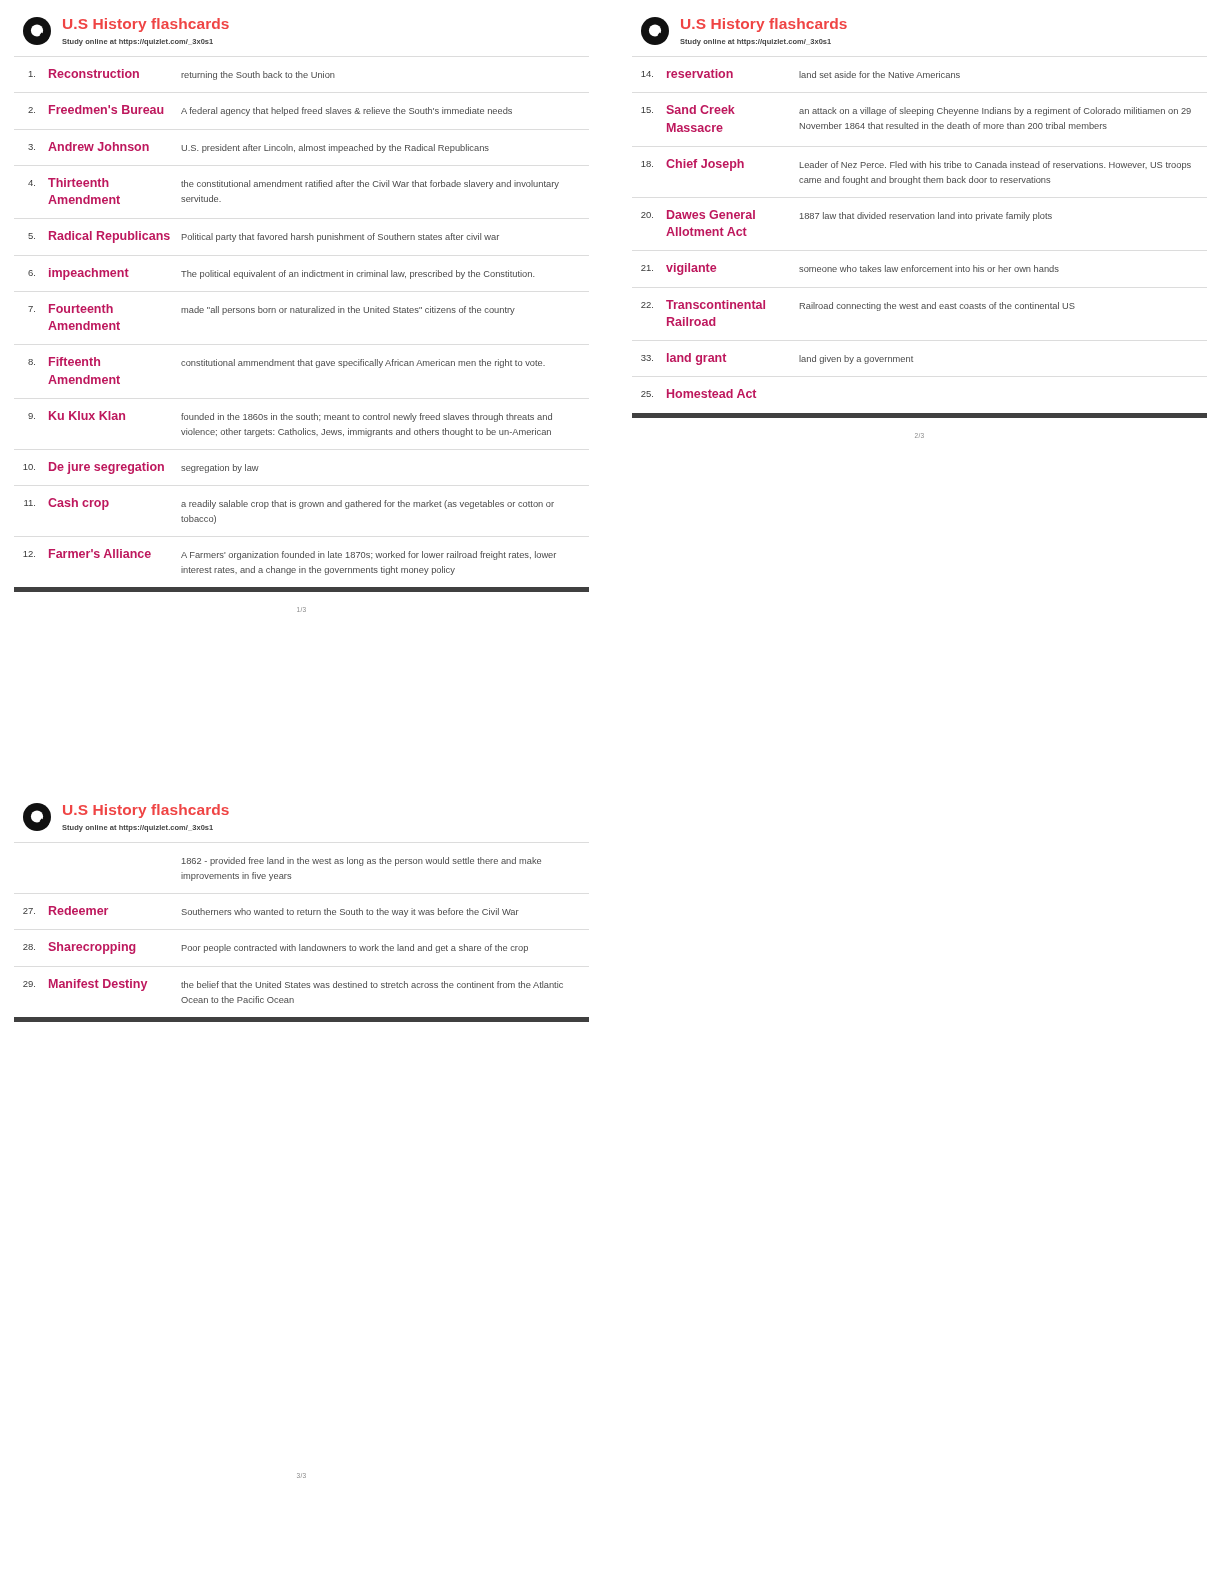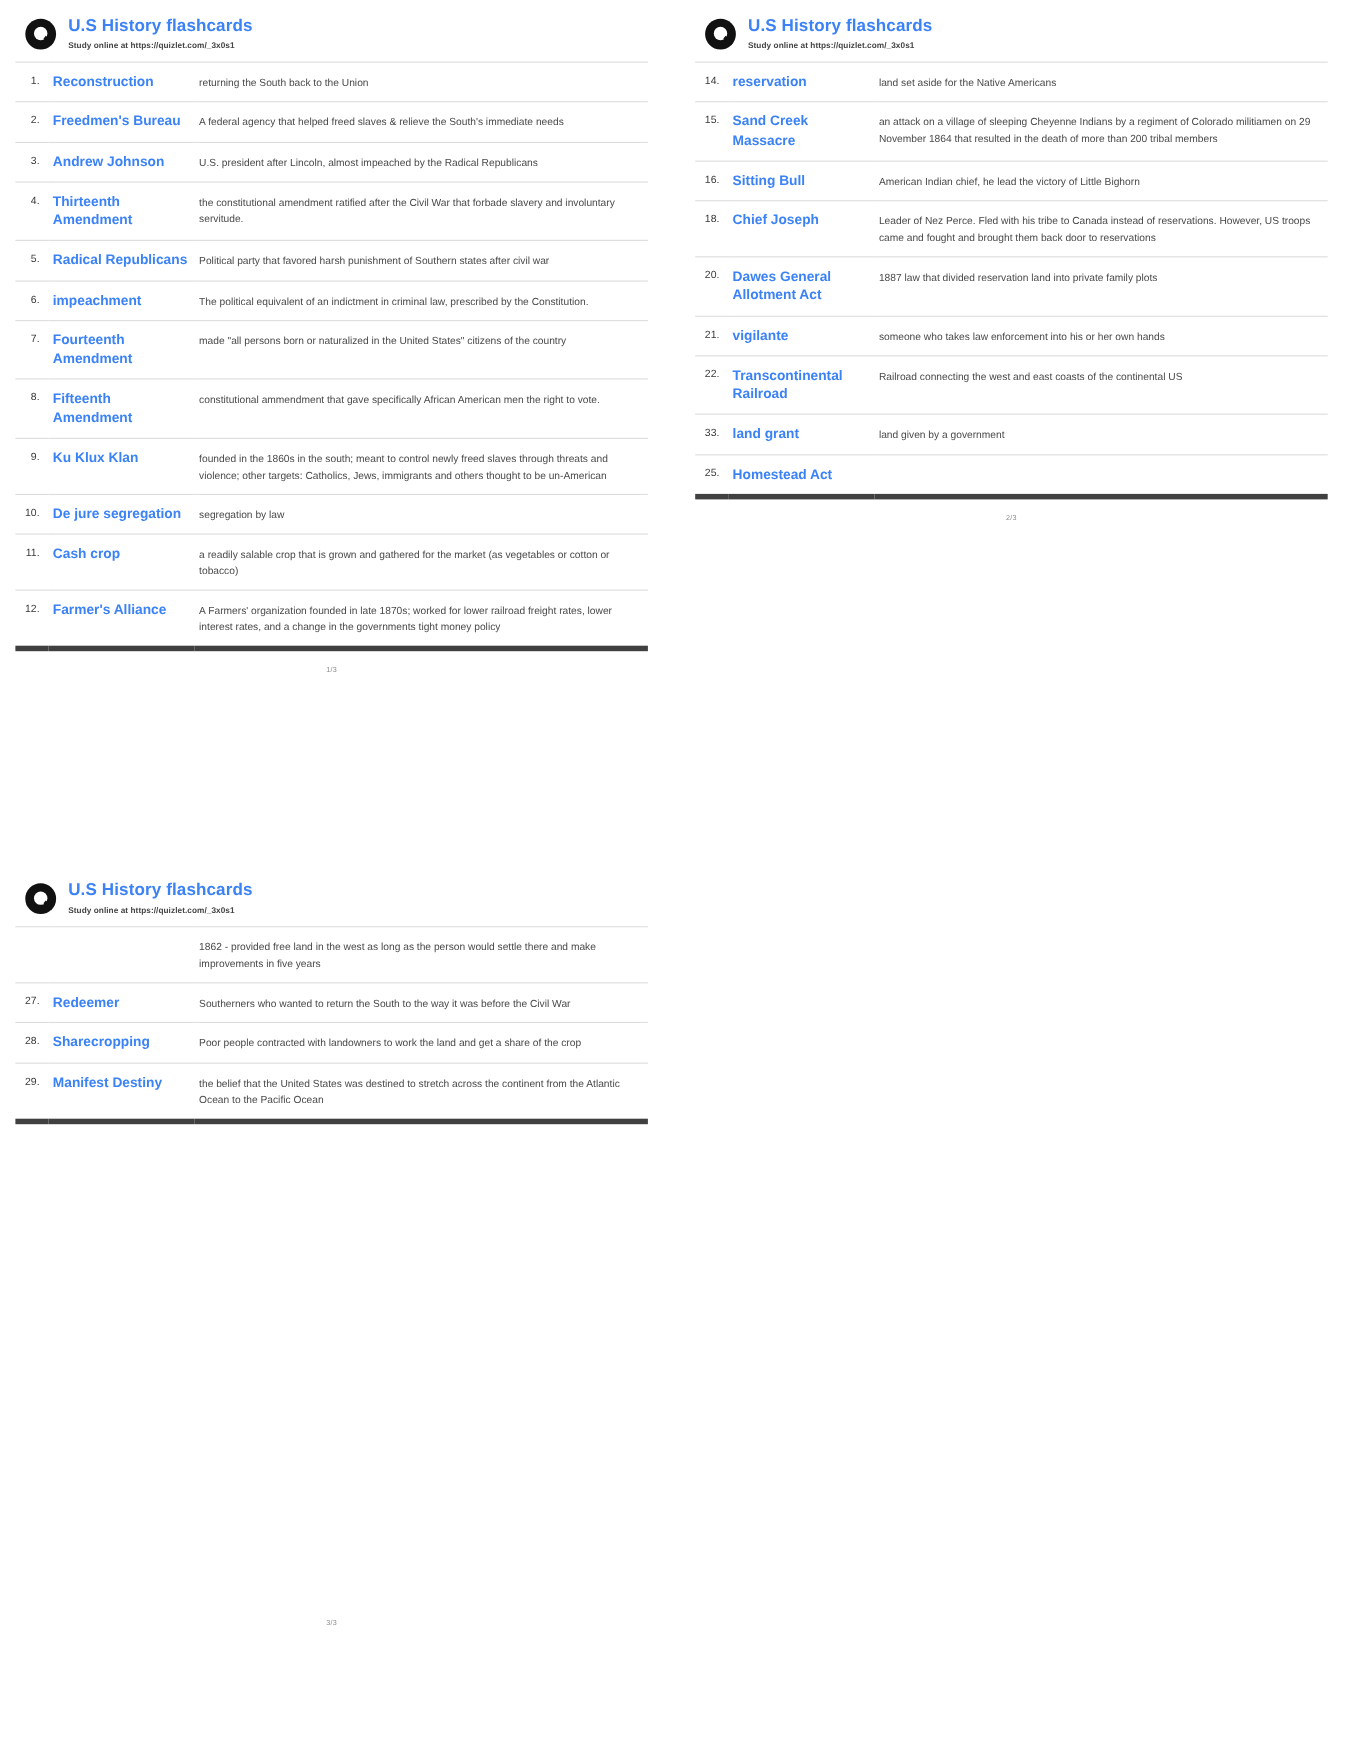--- a/index.html
+++ b/index.html
@@ -35,21 +35,21 @@
     width: 30px;
     height: 30px;
     flex: 0 0 auto;
     margin-top: 2px;
   }
   .logo svg { display: block; }
   .header-text { padding-top: 1px; }
   .doc-title {
     font-size: 15.5px;
     font-weight: 600;
-    color: #3b82f6;
+    color: #ef4444;
     line-height: 1.2;
     letter-spacing: 0.1px;
   }
   .doc-sub {
     font-size: 7.5px;
     color: #444;
     margin-top: 3px;
     font-weight: 600;
     letter-spacing: 0.05px;
   }
@@ -72,21 +72,21 @@
     font-size: 9.5px;
     color: #3a3a3a;
     text-align: right;
     padding-right: 8px !important;
     padding-top: 11px !important;
   }
   td.term {
     width: 133px;
     font-size: 12.5px;
     font-weight: 600;
-    color: #3b82f6;
+    color: #be185d;
     line-height: 1.38;
     padding-right: 4px !important;
   }
   td.def {
     font-size: 9.3px;
     color: #4a4a4a;
     line-height: 1.62;
     padding-left: 4px !important;
     padding-top: 11px !important;
   }
@@ -207,25 +207,20 @@
         <td class="num">14.</td>
         <td class="term">reservation</td>
         <td class="def">land set aside for the Native Americans</td>
       </tr>
       <tr class="card-row">
         <td class="num">15.</td>
         <td class="term">Sand Creek Massacre</td>
         <td class="def">an attack on a village of sleeping Cheyenne Indians by a regiment of Colorado militiamen on 29 November 1864 that resulted in the death of more than 200 tribal members</td>
       </tr>
       <tr class="card-row">
-        <td class="num">16.</td>
-        <td class="term">Sitting Bull</td>
-        <td class="def">American Indian chief, he lead the victory of Little Bighorn</td>
-      </tr>
-      <tr class="card-row">
         <td class="num">18.</td>
         <td class="term">Chief Joseph</td>
         <td class="def">Leader of Nez Perce. Fled with his tribe to Canada instead of reservations. However, US troops came and fought and brought them back door to reservations</td>
       </tr>
       <tr class="card-row">
         <td class="num">20.</td>
         <td class="term">Dawes General Allotment Act</td>
         <td class="def">1887 law that divided reservation land into private family plots</td>
       </tr>
       <tr class="card-row">

